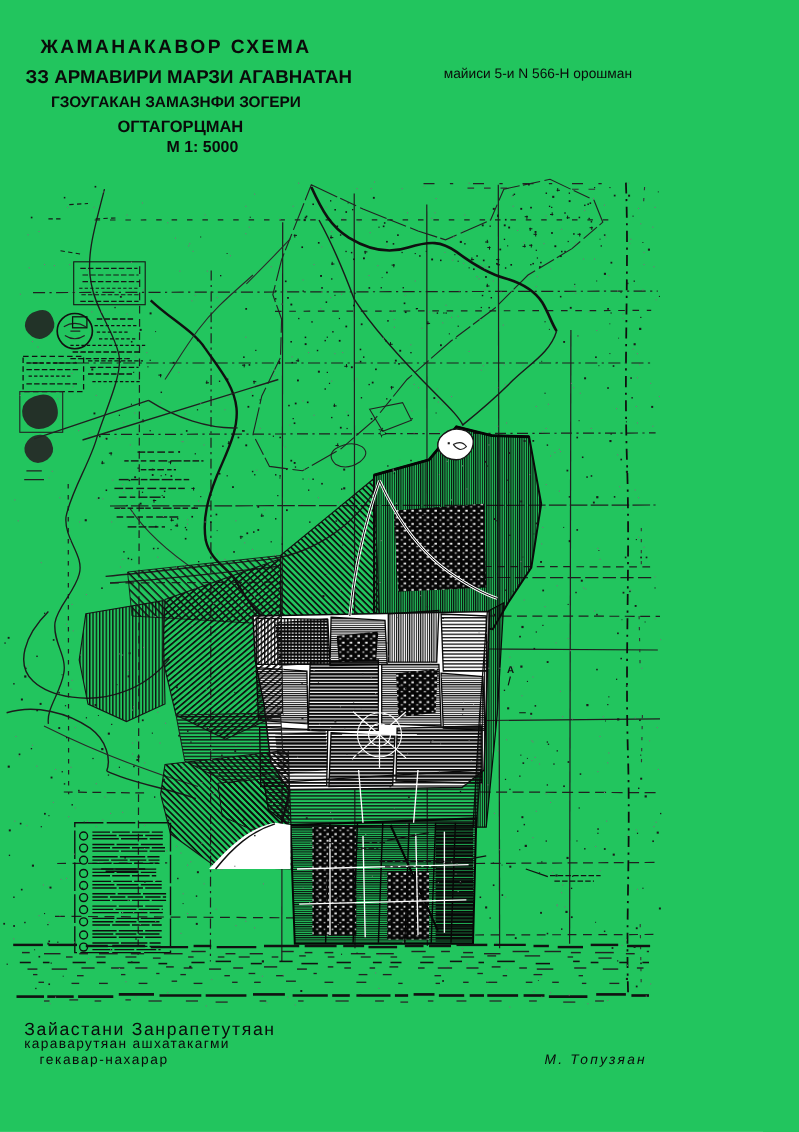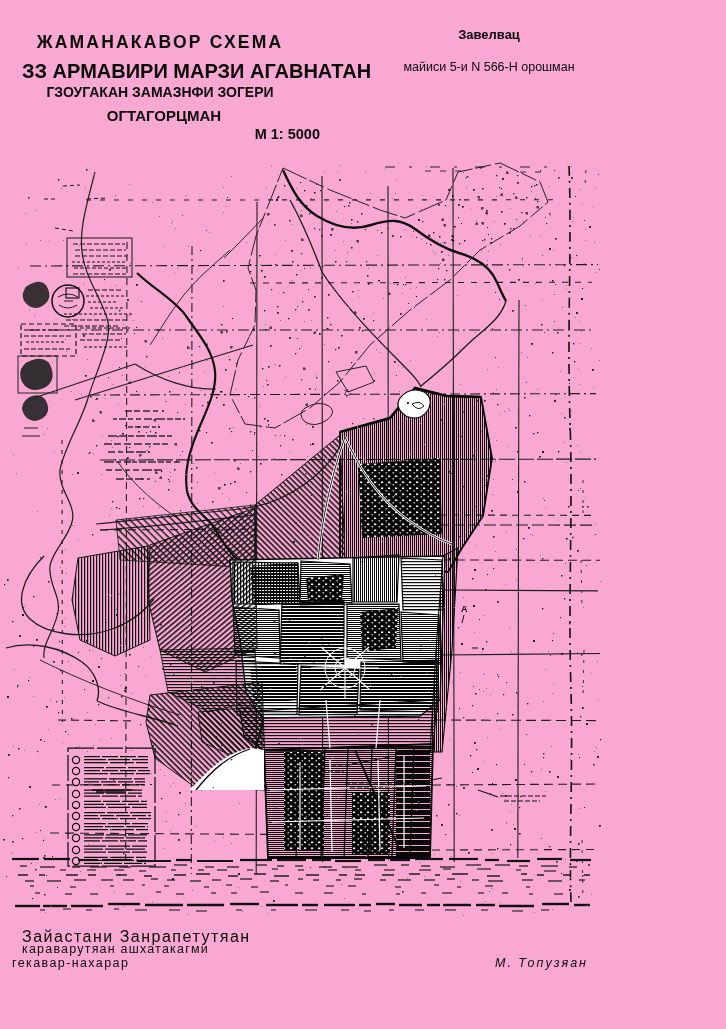--- a/index.html
+++ b/index.html
@@ -1,27 +1,26 @@
 <!DOCTYPE html>
 <html><head><meta charset="utf-8">
 <style>
 html,body{margin:0;padding:0;background:#fff;}
-#page{position:relative;width:726px;height:1029px;background:#f9a8d4;overflow:hidden;
+#page{position:relative;width:726px;height:1029px;background:#22c55e;overflow:hidden;
  font-family:"Liberation Sans",sans-serif;color:#0a0a0a;}
 .t{position:absolute;white-space:nowrap;}
 </style></head><body>
 <div id="page">
 
 <div class="t" id="t1" style="left:0;top:32px;width:320px;text-align:center;font-weight:bold;font-size:17.5px;letter-spacing:2.2px;">ЖАМАНАКАВОР СХЕМА</div>
-<div class="t" id="t2" style="left:0;top:60px;width:320px;text-align:right;font-weight:bold;font-size:20px;padding-left:22px;">ЗЗ АРМАВИРИ МАРЗИ АГАВНАТАН</div>
+<div class="t" id="t2" style="left:0;top:60px;width:320px;text-align:right;font-weight:bold;font-size:17px;">ЗЗ АРМАВИРИ МАРЗИ АГАВНАТАН</div>
 <div class="t" id="t4" style="left:4px;top:107px;width:320px;text-align:center;font-weight:bold;font-size:15px;">ОГТАГОРЦМАН</div>
 <div class="t" id="t3" style="left:0;top:84px;width:320px;text-align:center;font-weight:bold;font-size:14px;">ГЗОУГАКАН ЗАМАЗНФИ ЗОГЕРИ</div>
-<div class="t" id="t5" style="left:0;top:126px;width:320px;text-align:right;font-weight:bold;font-size:14.5px;">М 1: 5000</div>
-
-<div class="t" id="r1" style="left:369px;top:27px;width:240px;text-align:center;font-weight:bold;font-size:13px;">Завелвац</div>
+<div class="t" id="t5" style="left:0;top:126px;width:320px;text-align:center;font-weight:bold;font-size:14.5px;padding-left:24px;">М 1: 5000</div>
+
 <div class="t" id="r3" style="left:369px;top:60px;width:240px;text-align:center;font-weight:normal;font-size:12.5px;">майиси 5-и N 566-Н орошман</div>
 
 <svg width="726" height="1029" viewBox="0 0 726 1029" style="position:absolute;left:0;top:0" xmlns="http://www.w3.org/2000/svg">
 <defs>
 <pattern id="ph2" width="4" height="2" patternUnits="userSpaceOnUse">
           <rect width="4" height="1" fill="#0a0a0a"></rect>
         </pattern>
 <pattern id="ph3" width="4" height="3" patternUnits="userSpaceOnUse">
           <rect width="4" height="1.2" fill="#101010"></rect>
         </pattern>
@@ -1852,15 +1851,15 @@
         <rect x="518" y="279" width="1.7" height="1.7"></rect>
         <rect x="506" y="329" width="0.8" height="0.8"></rect>
         <rect x="554" y="321" width="0.9" height="0.9"></rect>
         <rect x="509" y="232" width="1.7" height="1.7"></rect>
         <rect x="558" y="177" width="1.6" height="1.6"></rect>
       </g>
 </svg>
 
 <div class="t" id="f1" style="left:22px;top:928px;font-size:16px;letter-spacing:1.5px;">Зайастани Занрапетутяан</div>
 <div class="t" id="f2" style="left:22px;top:942px;font-size:12.5px;letter-spacing:1.2px;">караварутяан ашхатакагми</div>
-<div class="t" id="f3" style="left:12px;top:956px;font-size:12.5px;letter-spacing:1.4px;">гекавар-нахарар</div>
+<div class="t" id="f3" style="left:36px;top:956px;font-size:12.5px;letter-spacing:1.4px;">гекавар-нахарар</div>
 
 <div class="t" id="f4" style="left:495px;top:956px;font-size:12.5px;letter-spacing:2px;font-style:italic;">М. Топузяан</div>
 </div>
 </body></html>

